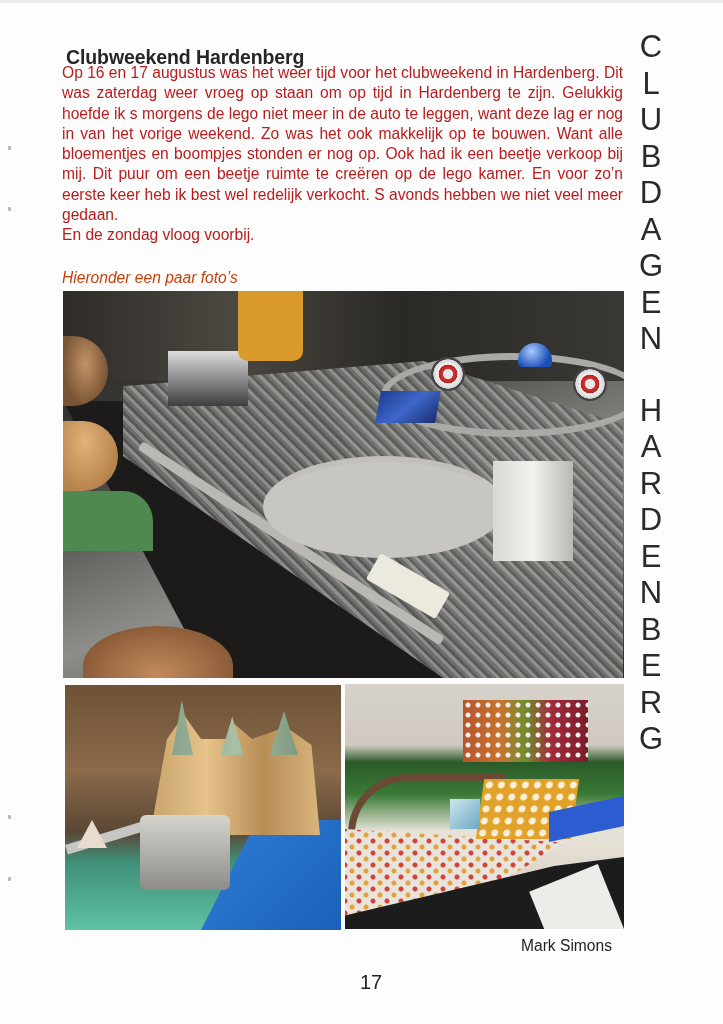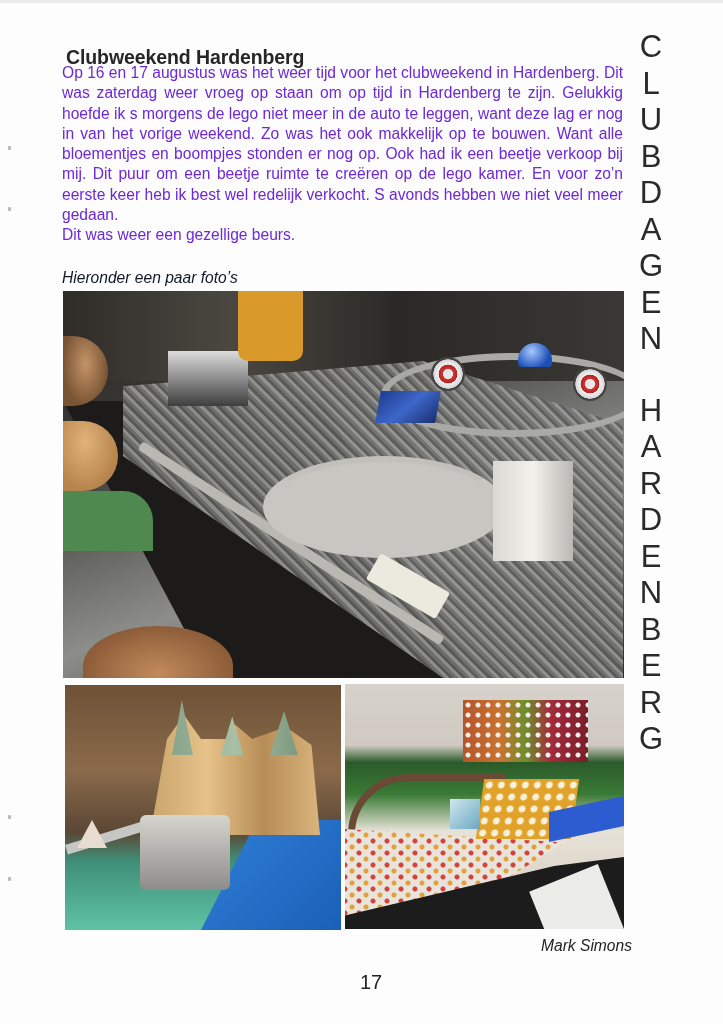--- a/index.html
+++ b/index.html
@@ -16,27 +16,27 @@
       position: absolute; width: 3px; height: 4px; background: #b9b9b9; border-radius: 1px;
     }
     .title {
       position: absolute; left: 62px; top: 41px;
       font-size: 19.5px; font-weight: bold; color: #262626; letter-spacing: -0.1px;
       margin: 4px; line-height: 24px;
     }
     .body-text {
       position: absolute; left: 62px; top: 63px; width: 561px;
       font-size: 15.6px; line-height: 20.3px; text-align: justify;
-      color: #6d28d9;
+      color: #b91c1c;
     }
     .body-text p { margin: 0; }
     .body-text .para { text-align: justify; text-align-last: left; }
     .caption {
       position: absolute; left: 62px; top: 268px;
-      font-size: 15.6px; font-style: italic; color: #0f172a; line-height: 20px;
+      font-size: 15.6px; font-style: italic; color: #c2410c; line-height: 20px;
     }
     .side-title {
       position: absolute; left: 634px; top: 29px; width: 34px;
       display: flex; flex-direction: column; align-items: center;
       font-size: 31px; line-height: 36.5px; color: #2a2a2a; font-weight: normal;
     }
     .side-title .gap { height: 35px; }
     .photo {
       position: absolute; overflow: hidden;
     }
@@ -88,42 +88,42 @@
       clip-path: polygon(0 0, 100% 15%, 70% 60%, 10% 100%, 0 100%); }
     .photo-garden .house { position:absolute; left:118px; top:16px; width:125px; height:62px;
       background: radial-gradient(circle,#eee 2px,transparent 3px) 0 0/10px 10px, linear-gradient(90deg,#b5552b,#c9732f 30%,#6d8e2d 50%,#a32b3a 70%,#7a1d2a); }
     .photo-garden .track { position:absolute; left:3px; top:90px; width:150px; height:110px; border:7px solid #6a4a35; border-radius: 60px 0 0 60px; border-right:none; }
     .photo-garden .yellow { position:absolute; left:135px; top:95px; width:95px; height:60px; background: radial-gradient(circle,#f6f1d8 3px,transparent 4px) 0 0/12px 12px, #e2a22a; transform: skewX(-8deg); }
     .photo-garden .ice { position:absolute; left:105px; top:115px; width:30px; height:30px; background: linear-gradient(135deg,#cfe7ef,#6ca8c3); }
     .photo-garden .blue { position:absolute; right:0; top:120px; width:75px; height:30px; background:#2d5bd0; transform: skewY(-12deg); }
     .photo-garden .card { position:absolute; left:205px; top:175px; width:74px; height:70px; background:#ecece9; transform: rotate(-22deg); transform-origin: 100% 100%; }
 
     .author {
-      position: absolute; right: 91px; top: 937px;
-      font-size: 15.6px; font-style: italic; color: #222;
+      position: absolute; right: 111px; top: 937px;
+      font-size: 15.6px; color: #222;
     }
     .page-number {
       position: absolute; left: 360px; top: 971px;
       font-size: 20px; color: #222;
     }
   </style>
 </head>
 <body>
 
 <div class="page-edge"></div>
 <div class="binder-mark" style="left:8px;top:146px"></div>
 <div class="binder-mark" style="left:8px;top:207px"></div>
 <div class="binder-mark" style="left:8px;top:815px"></div>
 <div class="binder-mark" style="left:8px;top:877px"></div>
 
 <h1 class="title">Clubweekend Hardenberg</h1>
 
 <div class="body-text">
   <p class="para">Op 16 en 17 augustus was het weer tijd voor het clubweekend in Hardenberg. Dit was zaterdag weer vroeg op staan om op tijd in Hardenberg te zijn. Gelukkig hoefde ik s morgens de lego niet meer in de auto te leggen, want deze lag er nog in van het vorige weekend. Zo was het ook makkelijk op te bouwen. Want alle bloementjes en boompjes stonden er nog op. Ook had ik een beetje verkoop bij mij. Dit puur om een beetje ruimte te creëren op de lego kamer. En voor zo’n eerste keer heb ik best wel redelijk verkocht. S avonds hebben we niet veel meer gedaan.</p>
-  <p>Dit was weer een gezellige beurs.</p>
+  <p>En de zondag vloog voorbij.</p>
 </div>
 
 <div class="caption">Hieronder een paar foto’s</div>
 
 <div class="side-title">
   <span>C</span>
   <span>L</span>
   <span>U</span>
   <span>B</span>
   <span>D</span>

